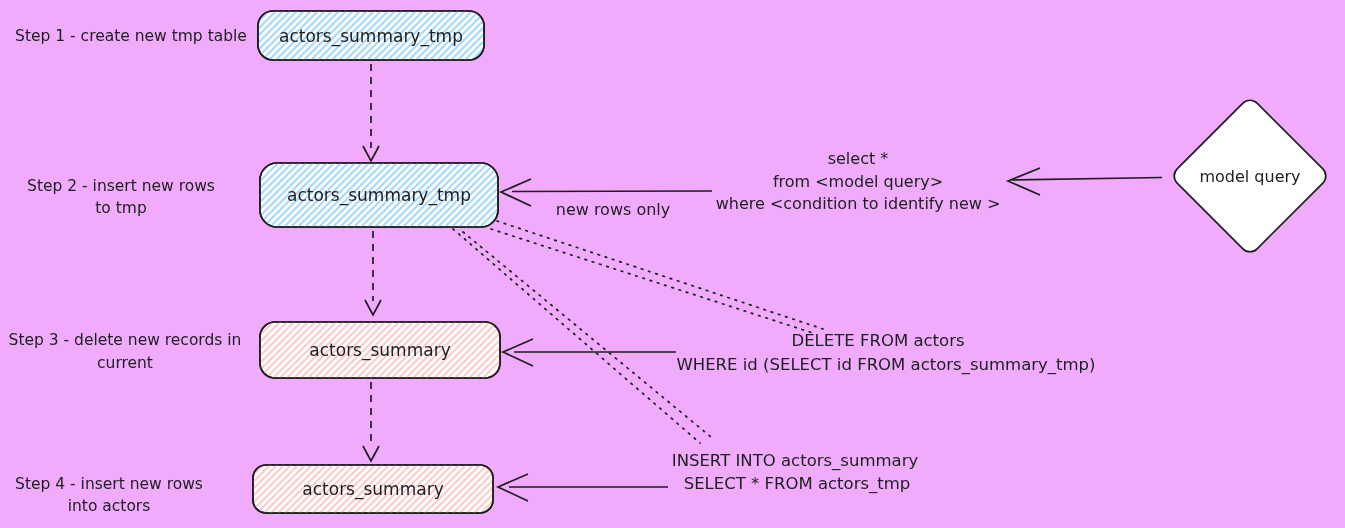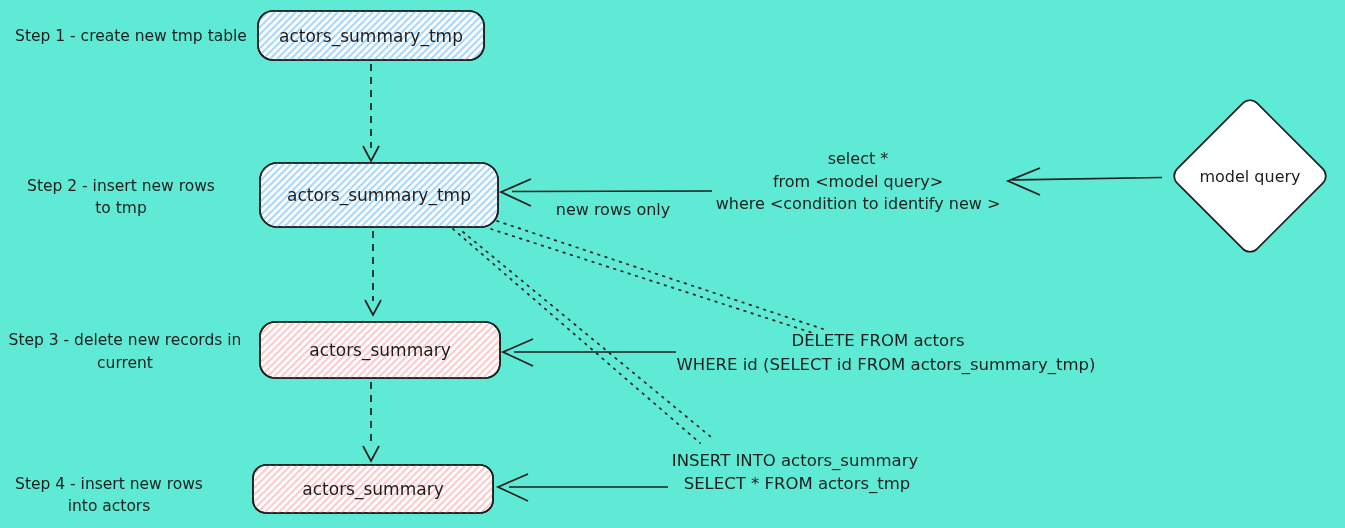--- a/index.html
+++ b/index.html
@@ -4,21 +4,21 @@
 <style>
   html, body {
     margin: 0;
     padding: 0;
     background: #ffffff;
   }
   .canvas {
     position: relative;
     width: 1345px;
     height: 528px;
-    background: #5eead4;
+    background: #f0abfc;
     overflow: hidden;
     font-family: "DejaVu Sans", sans-serif;
   }
   svg text {
     fill: #1e1e1e;
     font-family: "DejaVu Sans", sans-serif;
   }
   .step-label { font-size: 15.5px; }
   .node-label { font-size: 17px; }
   .sql-text   { font-size: 16px; }

